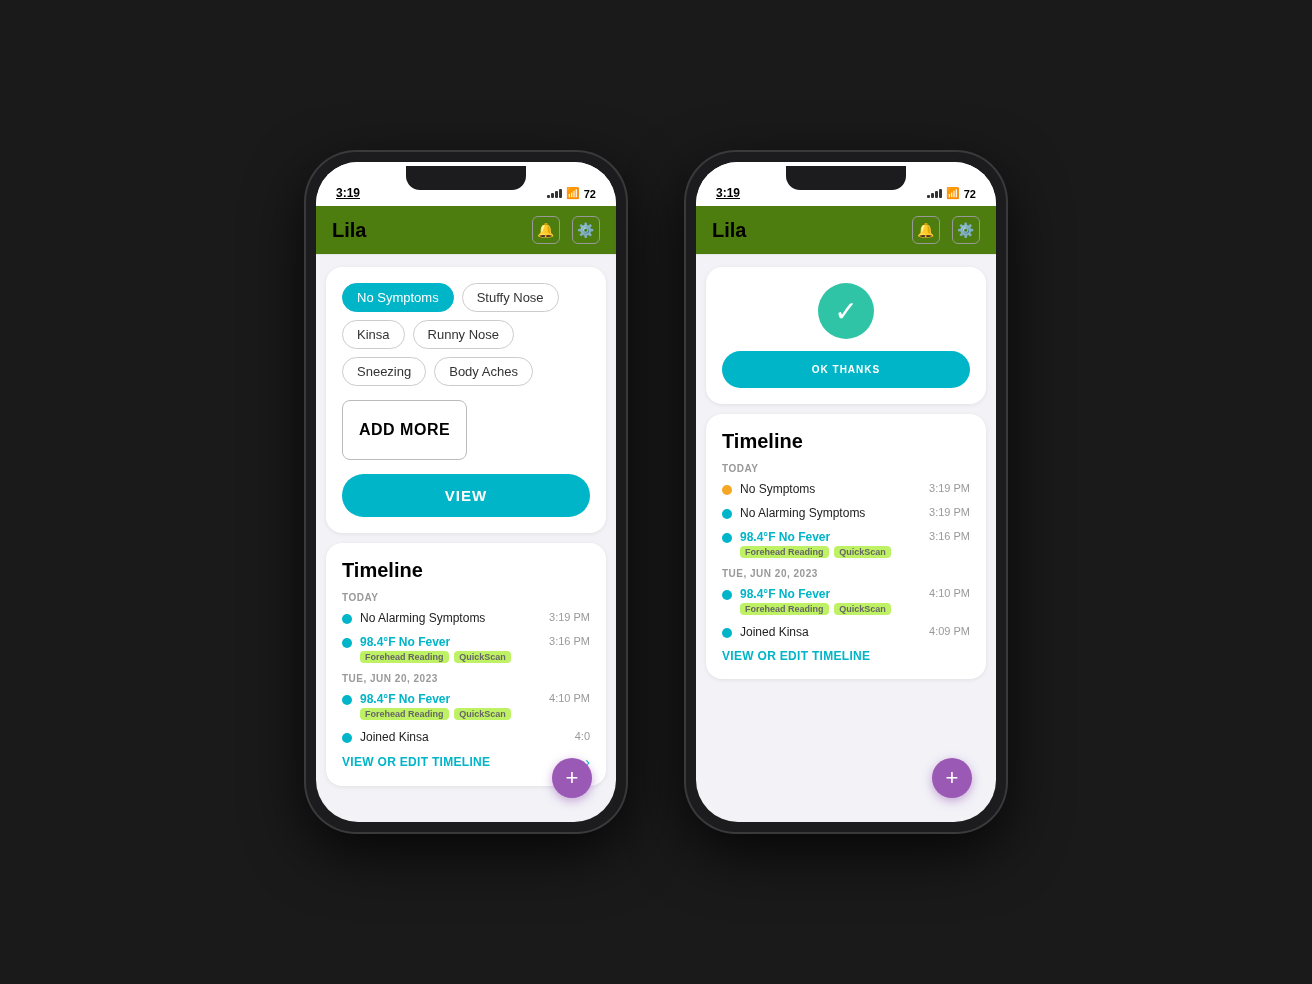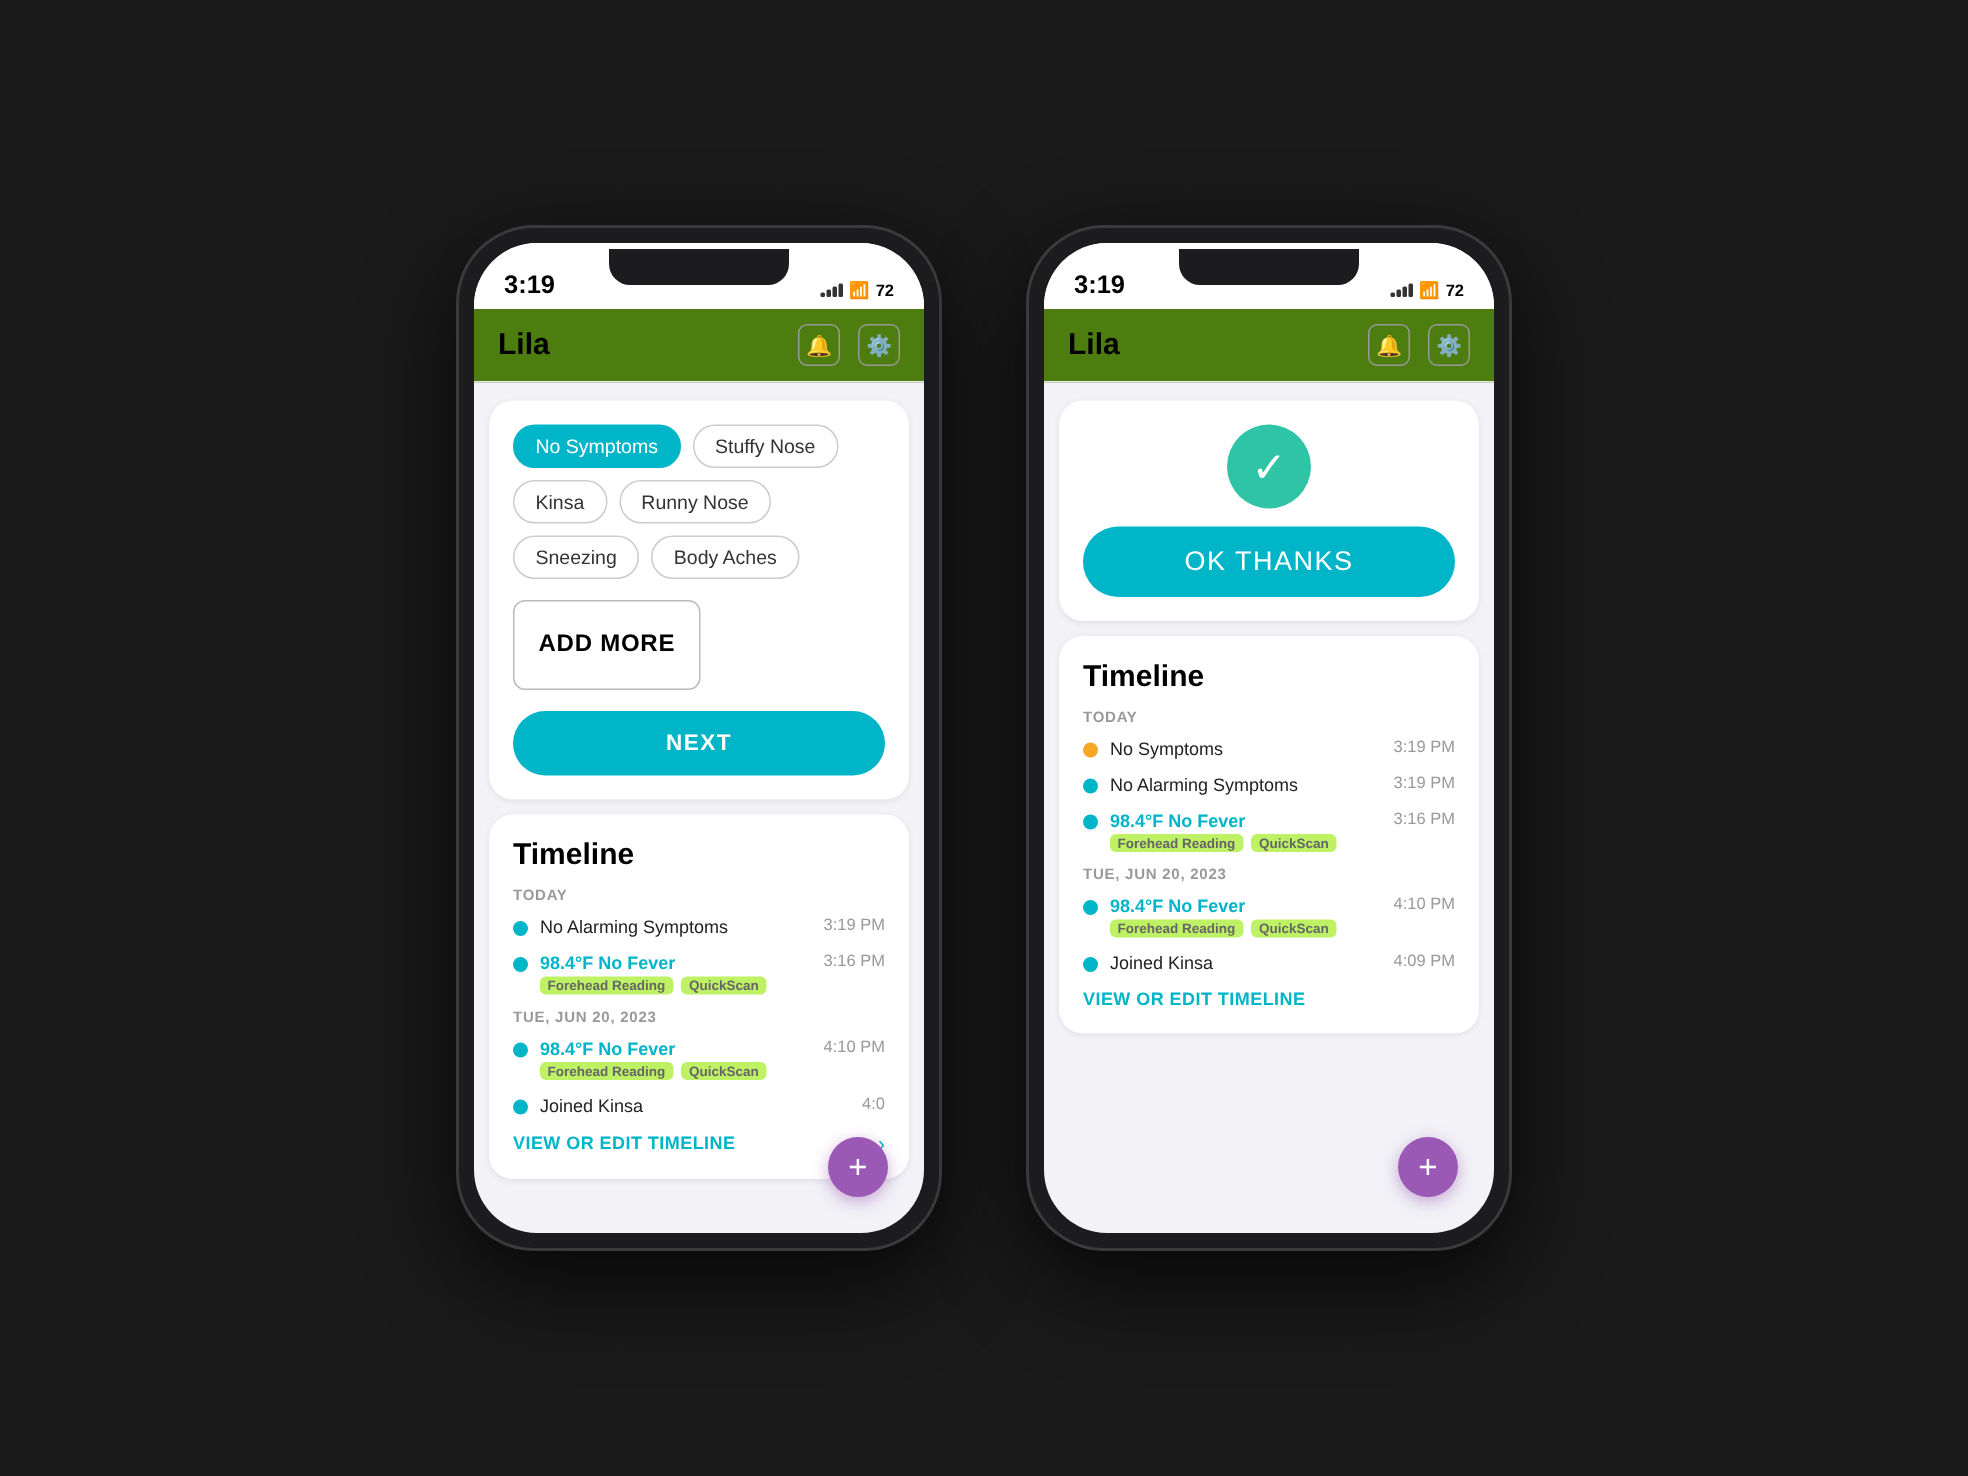--- a/index.html
+++ b/index.html
@@ -50,21 +50,21 @@
       height: 44px;
       background: #fff;
       display: flex;
       align-items: flex-end;
       justify-content: space-between;
       padding: 0 20px 6px;
       font-size: 12px;
       font-weight: 600;
       flex-shrink: 0;
     }
-    .status-time { font-size: 17px; font-weight: 700; }
+    .status-time { font-size: 12px; font-weight: 700; text-decoration: underline; }
     .status-icons { display: flex; gap: 4px; align-items: center; font-size: 11px; }
 
     
     .app-header {
       background: #4d7c0f;
       padding: 10px 16px 10px;
       display: flex;
       align-items: center;
       justify-content: space-between;
       border-bottom: 1px solid #e5e5ea;
@@ -177,22 +177,22 @@
       line-height: 1.5;
       margin-bottom: 14px;
     }
     .ok-btn {
       width: 100%;
       background: #00b5c8;
       color: #fff;
       border: none;
       border-radius: 25px;
       padding: 13px;
-      font-size: 18px;
-      font-weight: 400;
+      font-size: 10px;
+      font-weight: 700;
       letter-spacing: 1px;
       cursor: pointer;
     }
 
     
     .timeline-title {
       font-size: 20px;
       font-weight: 800;
       margin-bottom: 10px;
     }
@@ -321,21 +321,21 @@
       <div class="card">
         <div class="symptom-tags">
           <div class="tag active">No Symptoms</div>
           <div class="tag">Stuffy Nose</div>
           <div class="tag">Kinsa</div>
           <div class="tag">Runny Nose</div>
           <div class="tag">Sneezing</div>
           <div class="tag">Body Aches</div>
         </div>
         <button class="add-more-btn">ADD MORE</button>
-        <button class="next-btn">NEXT</button>
+        <button class="next-btn">VIEW</button>
       </div>
 
       <div class="card">
         <div class="timeline-title">Timeline</div>
         <div class="timeline-section-label">TODAY</div>
 
         <div class="timeline-item">
           <div class="timeline-dot dot-teal"></div>
           <div class="timeline-item-content">
             <div class="timeline-item-title">No Alarming Symptoms</div>

